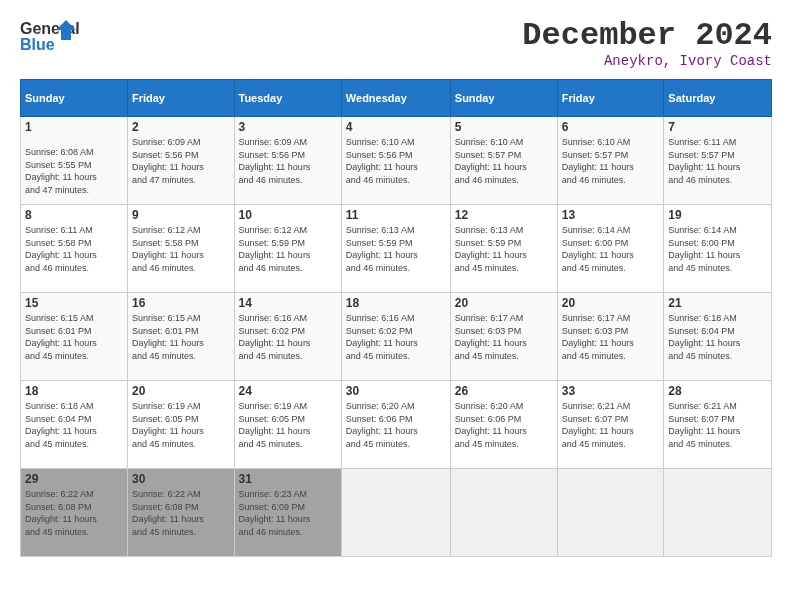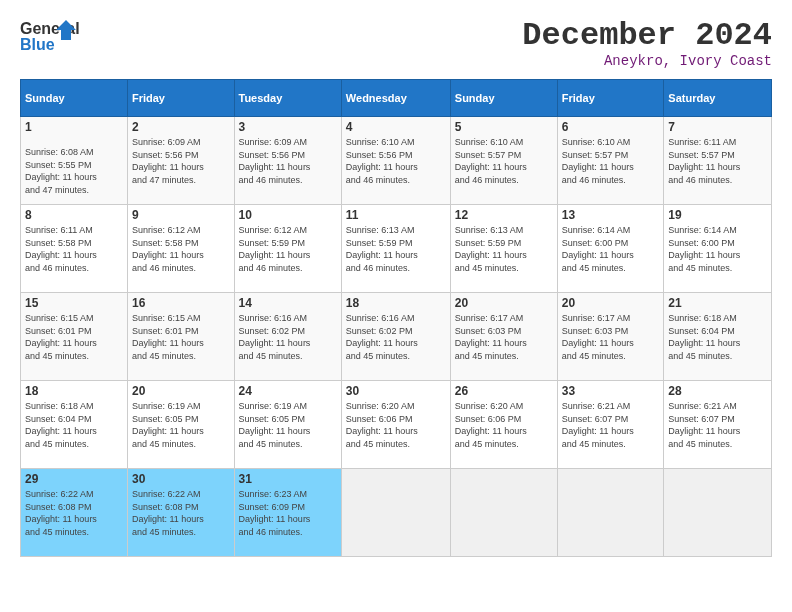--- a/index.html
+++ b/index.html
@@ -64,21 +64,21 @@
       vertical-align: top;
       padding: 3px 4px;
       height: 88px;
       width: 113px;
       background: #fff;
     }
     .calendar tbody tr:nth-child(odd) td {
       background: #f9f9f9;
     }
     .calendar tbody tr:last-child td {
-      background: #7dd3fc;
+      background: #a3a3a3;
     }
     .day-num {
       font-size: 12px;
       font-weight: bold;
       color: #333;
       display: block;
       margin-bottom: 2px;
     }
     .day-info {
       color: #444;

